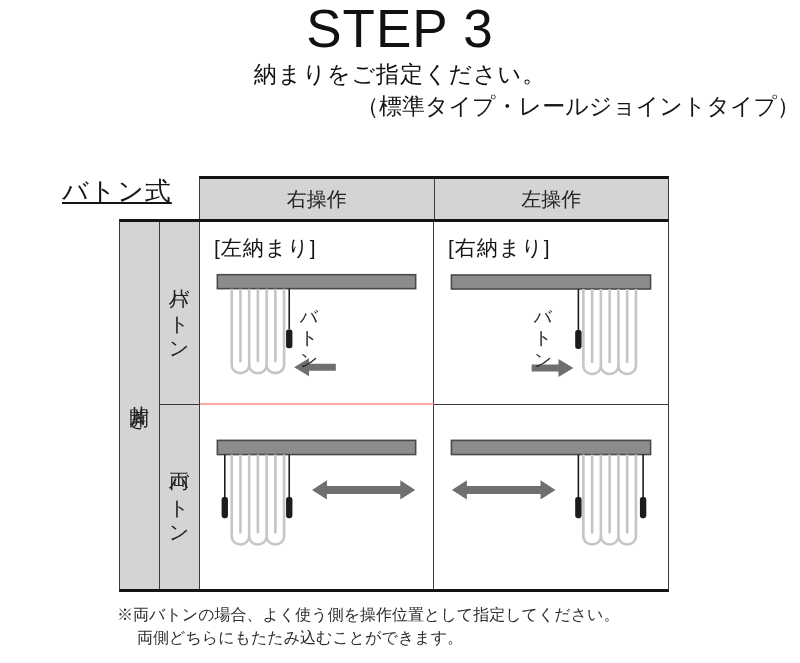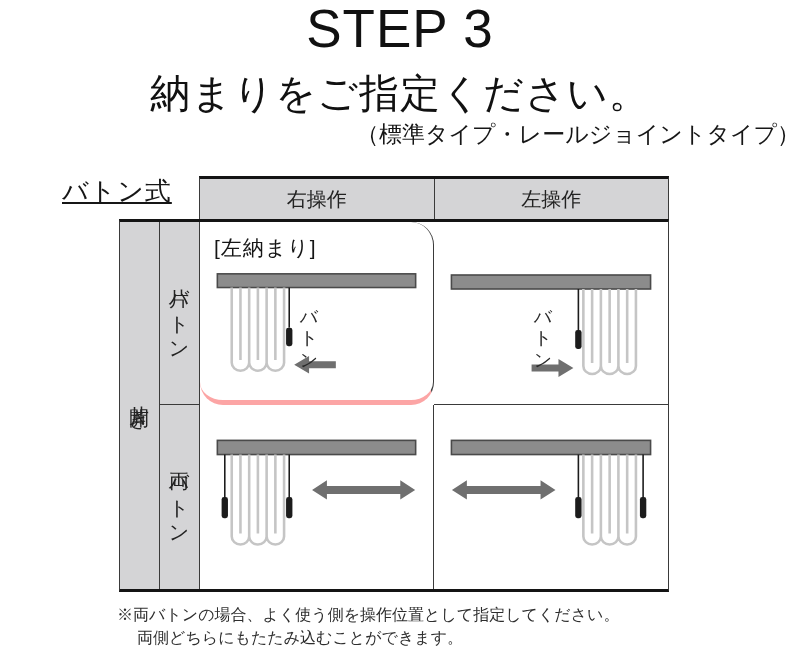--- a/index.html
+++ b/index.html
@@ -3,21 +3,21 @@
 <meta charset="utf-8">
 <style>
   html,body{margin:0;padding:0;background:#fff;}
   .stage{
     position:relative;width:800px;height:663px;background:#ffffff;overflow:hidden;
     font-family:"Liberation Sans", sans-serif;color:#1e1e1e;padding-left:36px;
   }
   
   .titles{position:absolute;left:0;top:0;width:800px;text-align:center;}
   .t-step{font-size:53px;line-height:1.02;margin-top:2px;letter-spacing:1px;color:#111;}
-  .t-sub{font-size:40px;line-height:1.1;margin-top:15px;letter-spacing:1px;color:#111;}
+  .t-sub{font-size:23px;line-height:1.1;margin-top:6px;letter-spacing:1px;color:#111;}
   .t-note{font-size:23px;line-height:1.1;margin-top:7px;color:#161616;text-align:right;}
   
   .baton-type{
     position:absolute;left:62px;top:168px;height:46px;line-height:46px;
     font-size:26px;letter-spacing:1px;color:#161616;white-space:nowrap;text-decoration:underline;
   }
   
   .tbl{position:absolute;left:119px;top:176px;width:550px;height:416px;}
   .thead{
     position:absolute;left:80px;top:0;width:470px;height:46px;display:flex;
@@ -37,21 +37,21 @@
   }
   .cell{box-sizing:border-box;position:relative;background:#fff;}
   .lbl{background:#d4d4d6;display:flex;align-items:center;justify-content:center;}
   .vtext{
     writing-mode:vertical-rl;text-orientation:upright;
     font-size:20px;letter-spacing:3px;color:#222;line-height:1;
   }
   .colA{grid-column:1;grid-row:1 / 3;border-right:1px solid #3a3a3a;}
   .colB1{grid-column:2;grid-row:1;border-right:1px solid #3a3a3a;border-bottom:1px solid #3a3a3a;}
   .colB2{grid-column:2;grid-row:2;border-right:1px solid #3a3a3a;}
-  .c1{grid-column:3;grid-row:1;border-right:1px solid #3a3a3a;border-bottom:5px solid #fca5a5;border-radius:23px;}
+  .c1{grid-column:3;grid-row:1;border-right:1px solid #3a3a3a;border-bottom:2px solid #fca5a5;}
   .d1{grid-column:4;grid-row:1;border-bottom:1px solid #3a3a3a;}
   .c2{grid-column:3;grid-row:2;border-right:1px solid #3a3a3a;}
   .d2{grid-column:4;grid-row:2;}
   .cell svg{position:absolute;left:0;top:0;width:100%;height:100%;}
   .fit-label{
     position:absolute;left:14px;top:12px;font-size:21px;letter-spacing:1px;color:#161616;z-index:2;
   }
   .baton-label{
     position:absolute;left:100px;top:74px;z-index:2;
     writing-mode:vertical-rl;text-orientation:upright;
@@ -93,20 +93,21 @@
         <div class="baton-label">バトン</div>
         <svg viewBox="0 0 235 182" preserveAspectRatio="none">
             <rect x="17.5" y="53" width="200" height="14" fill="#8c8c8c" stroke="#4a4a4a" stroke-width="1.6"></rect>
             <path d="M 32 67 V 144 A 8.8 8 0 0 0 49.6 144 V 67 M 49.6 67 V 144 A 8.8 8 0 0 0 67.2 144 V 67 M 67.2 67 V 144 A 8.8 8 0 0 0 84.80000000000001 144 V 67 M 40.8 67 V 141 M 58.4 67 V 141 M 76 67 V 141 " fill="none" stroke="#c5c5c5" stroke-width="2.6"></path>
             <line x1="90" y1="67" x2="90" y2="108" stroke="#1c1c1c" stroke-width="1.6"></line>
             <rect x="86.8" y="108" width="6.4" height="19" rx="2.4" fill="#1c1c1c"></rect>
             <path d="M 137 142.5 L 110 142.5 L 110 137 L 95 146 L 110 155 L 110 149.5 L 137 149.5 Z" fill="#6f6f6f"></path>
           </svg>
       </div>
       <div class="cell d1">
+        <div class="fit-label">[右納まり]</div>
         <div class="baton-label">バトン</div>
         <svg viewBox="0 0 235 182" preserveAspectRatio="none">
             <rect x="17.5" y="53" width="200" height="14" fill="#8c8c8c" stroke="#4a4a4a" stroke-width="1.6"></rect>
             <path d="M 150 67 V 144 A 8.8 8 0 0 0 167.6 144 V 67 M 167.6 67 V 144 A 8.8 8 0 0 0 185.2 144 V 67 M 185.2 67 V 144 A 8.8 8 0 0 0 202.79999999999998 144 V 67 M 158.8 67 V 141 M 176.4 67 V 141 M 194 67 V 141 " fill="none" stroke="#c5c5c5" stroke-width="2.6"></path>
             <line x1="145" y1="67" x2="145" y2="108" stroke="#1c1c1c" stroke-width="1.6"></line>
             <rect x="141.8" y="108" width="6.4" height="19" rx="2.4" fill="#1c1c1c"></rect>
             <path d="M 98 142.5 L 125 142.5 L 125 137 L 140 146 L 125 155 L 125 149.5 L 98 149.5 Z" fill="#6f6f6f"></path>
           </svg>
       </div>
       <div class="cell lbl colB2">

